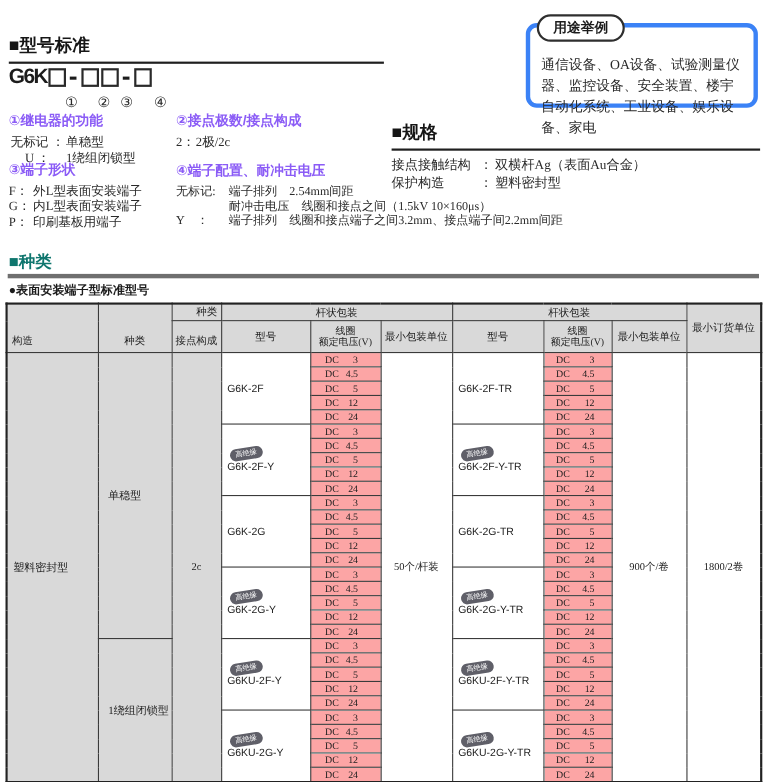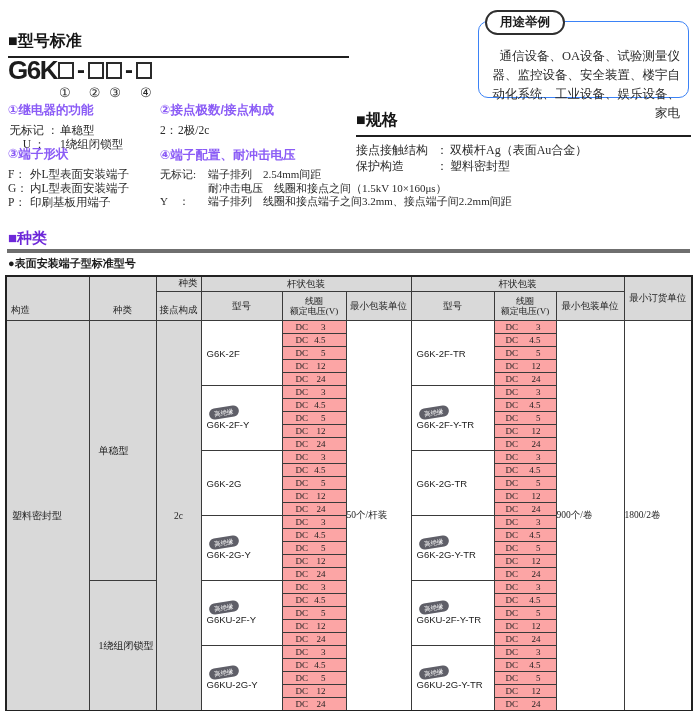--- a/index.html
+++ b/index.html
@@ -17,21 +17,21 @@
 
   
   .h-main{font-family:"Liberation Sans","DejaVu Sans",sans-serif;font-weight:bold;
           font-size:16px;color:#161616;border-bottom:2px solid #1f1f1f;padding-bottom:4px;}
   .h-sub-title{font-family:"Liberation Sans","DejaVu Sans",sans-serif;font-weight:bold;
           font-size:12.5px;color:#8b5cf6;margin-bottom:4px;}
 
   
   #model-code{display:flex;align-items:center;height:26px;}
   #model-code .prefix{font-family:"Liberation Sans","DejaVu Sans",sans-serif;font-weight:bold;
-          font-size:26px;letter-spacing:-1.5px;color:#1c1c1c;line-height:24px;}
+          font-size:19px;letter-spacing:-1.5px;color:#1c1c1c;line-height:24px;}
   .code-box{width:16px;height:17px;border:2px solid #2a2a2a;display:inline-block;margin:0 1px;}
   .code-hyphen{font-family:"Liberation Sans","DejaVu Sans",sans-serif;font-weight:bold;
           font-size:24px;color:#1c1c1c;margin:0 2px;line-height:20px;}
   #code-digits{display:flex;font-size:13px;color:#2c2c2c;}
   #code-digits span:nth-child(1){margin-left:51px;}
   #code-digits span:nth-child(2){margin-left:18px;}
   #code-digits span:nth-child(3){margin-left:9px;}
   #code-digits span:nth-child(4){margin-left:19px;}
 
   
@@ -43,50 +43,50 @@
   .sec4 .line{font-size:11px;line-height:13.5px;}
   .sec4 .k{width:48px;white-space:pre;flex:none;}
 
   
   #specs .row{display:flex;font-size:12px;line-height:16px;color:#2a2a2a;}
   #specs .row .k{width:80px;}
   #specs .row .c{width:14px;}
   #specs .rows{margin-top:5px;}
 
   
-  #usage{border:1px solid #3b82f6;border-radius:10px;text-align:right;}
+  #usage{border:4px solid #3b82f6;border-radius:10px;}
   #usage .pill{position:absolute;left:6px;top:-12px;background:#fff;border:2px solid #2f2f2f;
           border-radius:13px;padding:2px 13px;font-family:"Liberation Sans","DejaVu Sans",sans-serif;
           font-weight:bold;font-size:12.5px;color:#1c1c1c;}
   #usage .utext{padding:25px 8px 4px 10px;font-size:12.5px;line-height:19px;color:#2a2a2a;}
 
   
   #species-head{font-family:"Liberation Sans","DejaVu Sans",sans-serif;font-weight:bold;
-          font-size:15px;color:#6d28d9;}
+          font-size:15px;color:#0f766e;}
   #species-rule{height:4px;background:var(--rule);}
   #species-sub{font-family:"Liberation Sans","DejaVu Sans",sans-serif;font-weight:bold;
           font-size:11px;color:#1c1c1c;}
 
   
   table{border-collapse:collapse;table-layout:fixed;width:686px;border:2px solid #222;}
   td{border:1px solid var(--border);overflow:hidden;padding:0;color:var(--ink);}
   thead td{background:var(--gray);font-size:9.5px;text-align:center;vertical-align:middle;}
   tr.hr1{height:13px;}
   tr.hr2{height:29px;}
   td.h-bl{vertical-align:bottom;text-align:left;padding:0 0 3px 4px;}
   td.h-bc{vertical-align:bottom;padding-bottom:3px;}
   td.h-tr{text-align:right;vertical-align:bottom;padding:0 3px 1px 0;}
   td.h-coil{white-space:pre-line;font-size:9px;line-height:10px;}
   tbody tr{height:12.8px;}
   tbody td{font-size:9px;}
   td.c-gray{background:var(--gray);}
   td.c-constr{text-align:left;padding-left:5px;font-size:10px;vertical-align:middle;}
   td.c-kind{text-align:left;padding-left:9px;font-size:10px;vertical-align:middle;}
   td.c-contact{text-align:center;font-size:9.5px;vertical-align:middle;}
-  td.c-pack{text-align:left;font-size:9.5px;vertical-align:middle;background:#fff;}
+  td.c-pack{text-align:center;font-size:9.5px;vertical-align:middle;background:#fff;}
   td.c-model{background:#fff;text-align:left;padding-left:5px;vertical-align:middle;}
   .mname{font-family:"Liberation Sans","DejaVu Sans",sans-serif;font-size:9.5px;color:#1a1a1a;line-height:11px;}
   .badge{display:inline-block;background:var(--badge);color:#fff;font-size:6.5px;line-height:7px;
          padding:2px 5px;border-radius:8px;transform:rotate(-9deg);margin:0 0 1px 2px;
          font-family:"Liberation Sans","DejaVu Sans",sans-serif;}
   td.c-volt{background:#fca5a5;}
   .vline{display:flex;justify-content:space-between;line-height:12px;}
   .vline.vl{padding:0 20px 0 13px;}
   .vline.vr{padding:0 15px 0 11px;}
 </style>

